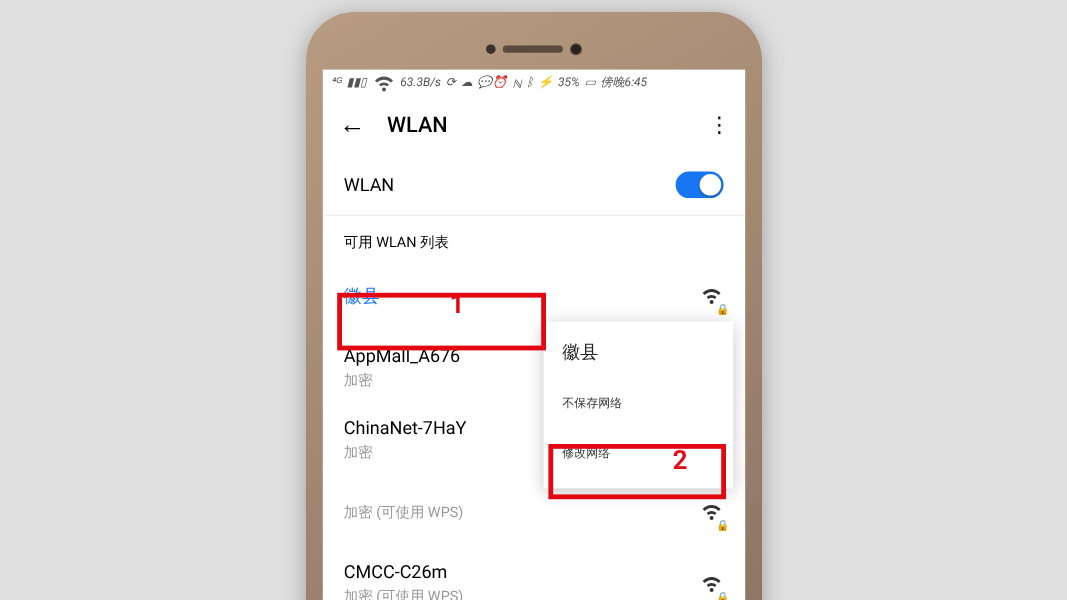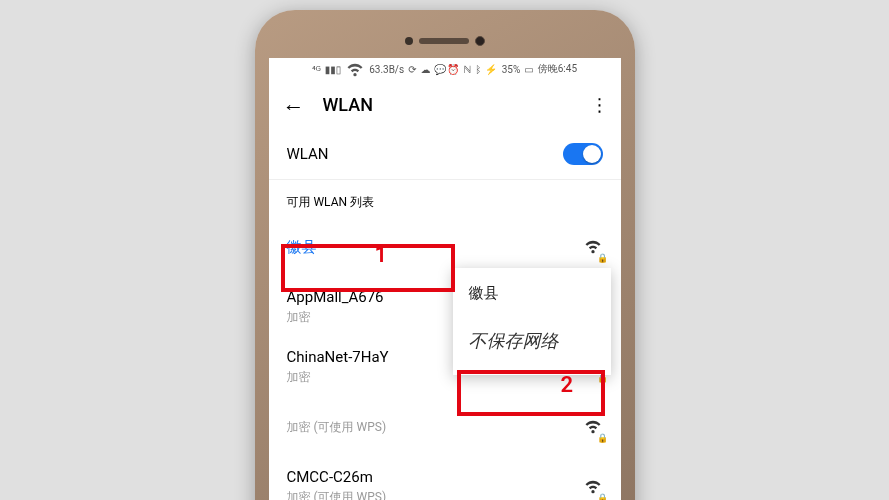--- a/index.html
+++ b/index.html
@@ -34,25 +34,26 @@
     .camera { width: 10px; height: 10px; background: #2a2220; border-radius: 50%; border: 1px solid #5a4a3e; }
     .screen {
       background: #fff;
       height: calc(100% - 34px);
       overflow: hidden;
       position: relative;
     }
     .statusbar {
       height: 22px;
       display: flex;
-      justify-content: center;
+      justify-content: flex-start;
       align-items: center;
       padding: 0 8px;
       font-size: 10px;
       color: #555;
+      font-style: italic;
     }
     .statusbar .left, .statusbar .right { display: flex; align-items: center; gap: 4px; }
     .header {
       height: 48px;
       display: flex;
       align-items: center;
       padding: 0 14px;
       gap: 18px;
     }
     .back-arrow { font-size: 22px; cursor: pointer; }
@@ -112,21 +113,21 @@
       position: absolute;
       top: 210px;
       left: 184px;
       width: 158px;
       background: #fff;
       box-shadow: 0 3px 14px rgba(0,0,0,0.25);
       z-index: 4;
       padding: 8px 0;
     }
     .popup-title { padding: 8px 16px 12px; font-size: 15px; color: #222; }
-    .popup-item { padding: 14px 16px; font-size: 18px; color: #333; cursor: pointer; font-style: italic; }
+    .popup-item { padding: 14px 16px; font-size: 10px; color: #333; cursor: pointer; }
     .wifi-svg { width: 20px; height: 20px; }
   </style>
 </head>
 <body>
 
 <div class="phone">
   <div class="bezel-top">
     <div class="sensor"></div>
     <div class="speaker"></div>
     <div class="camera"></div>
@@ -215,20 +216,21 @@
           </div>
           <span class="wifi-icon"><svg class="wifi-svg" viewBox="0 0 24 24" fill="#333">
               <path d="M12 18a2 2 0 100 4 2 2 0 000-4zm-5-3l2 2c1.7-1.7 4.3-1.7 6 0l2-2c-2.8-2.8-7.2-2.8-10 0zm-4-4l2 2c3.9-3.9 10.1-3.9 14 0l2-2C15.6 5.6 8.4 5.6 3 11z"></path>
             </svg><span class="lock-badge">🔒</span></span>
         </div>
       </div>
 
     <div class="popup">
       <div class="popup-title">徽县</div>
       <div class="popup-item">不保存网络</div>
+      <div class="popup-item">修改网络</div>
     </div>
 
     <div class="highlight-box highlight-1"></div>
     <div class="anno-num anno-1">1</div>
     <div class="highlight-box highlight-2"></div>
     <div class="anno-num anno-2">2</div>
 
   </div>
 </div>
 

